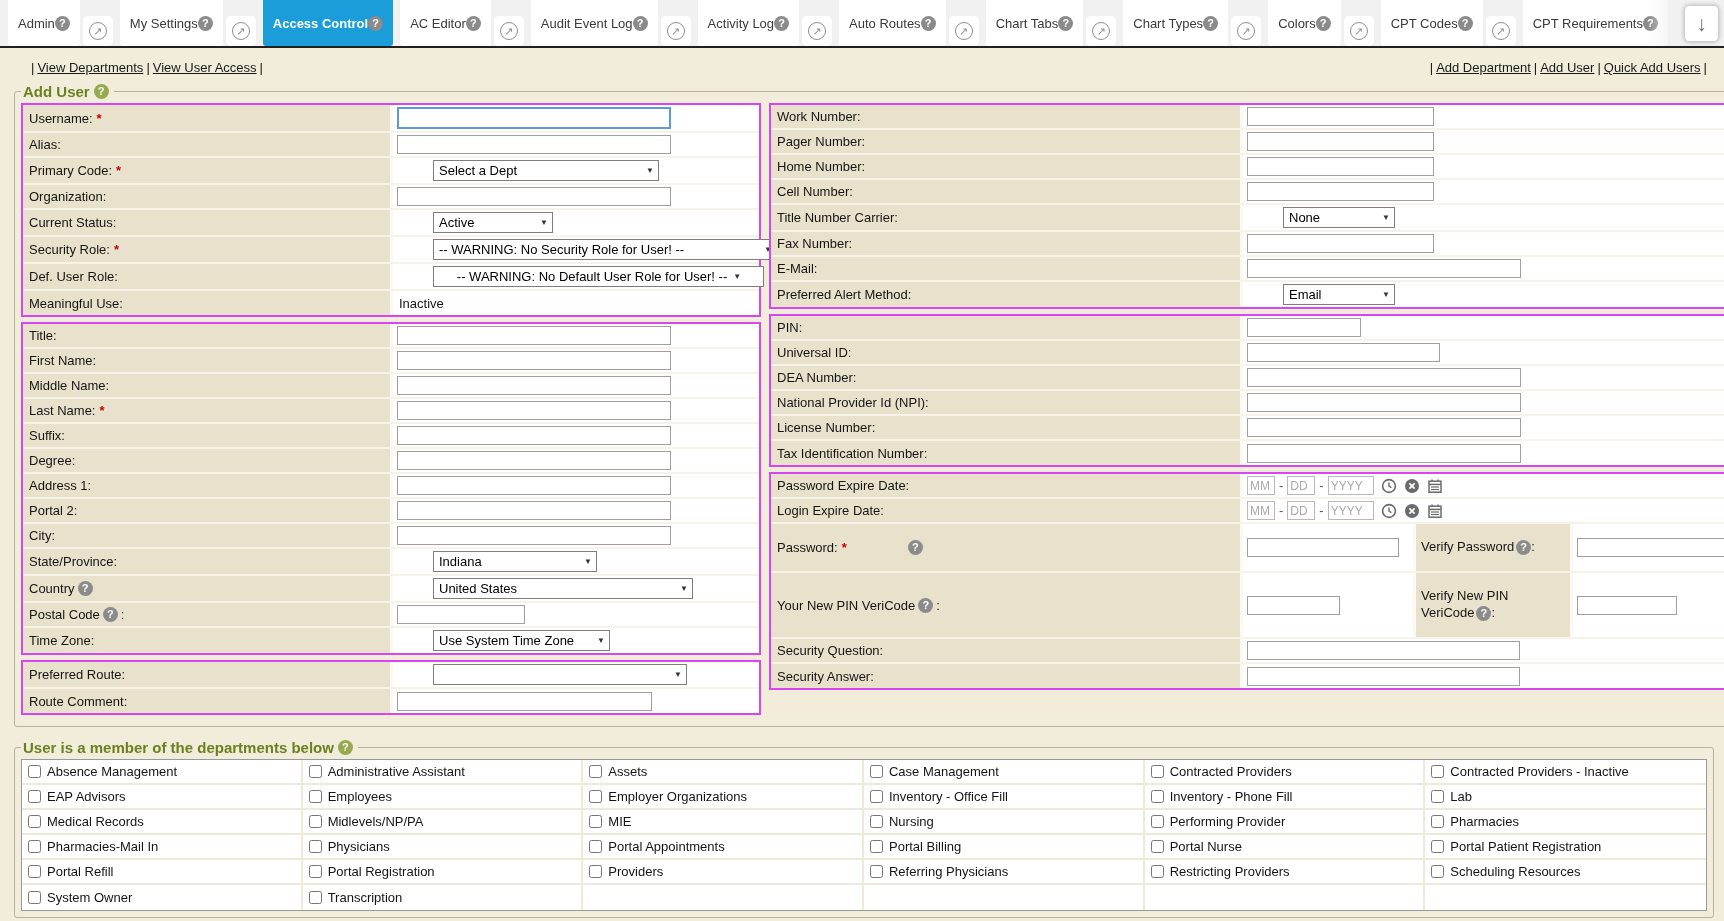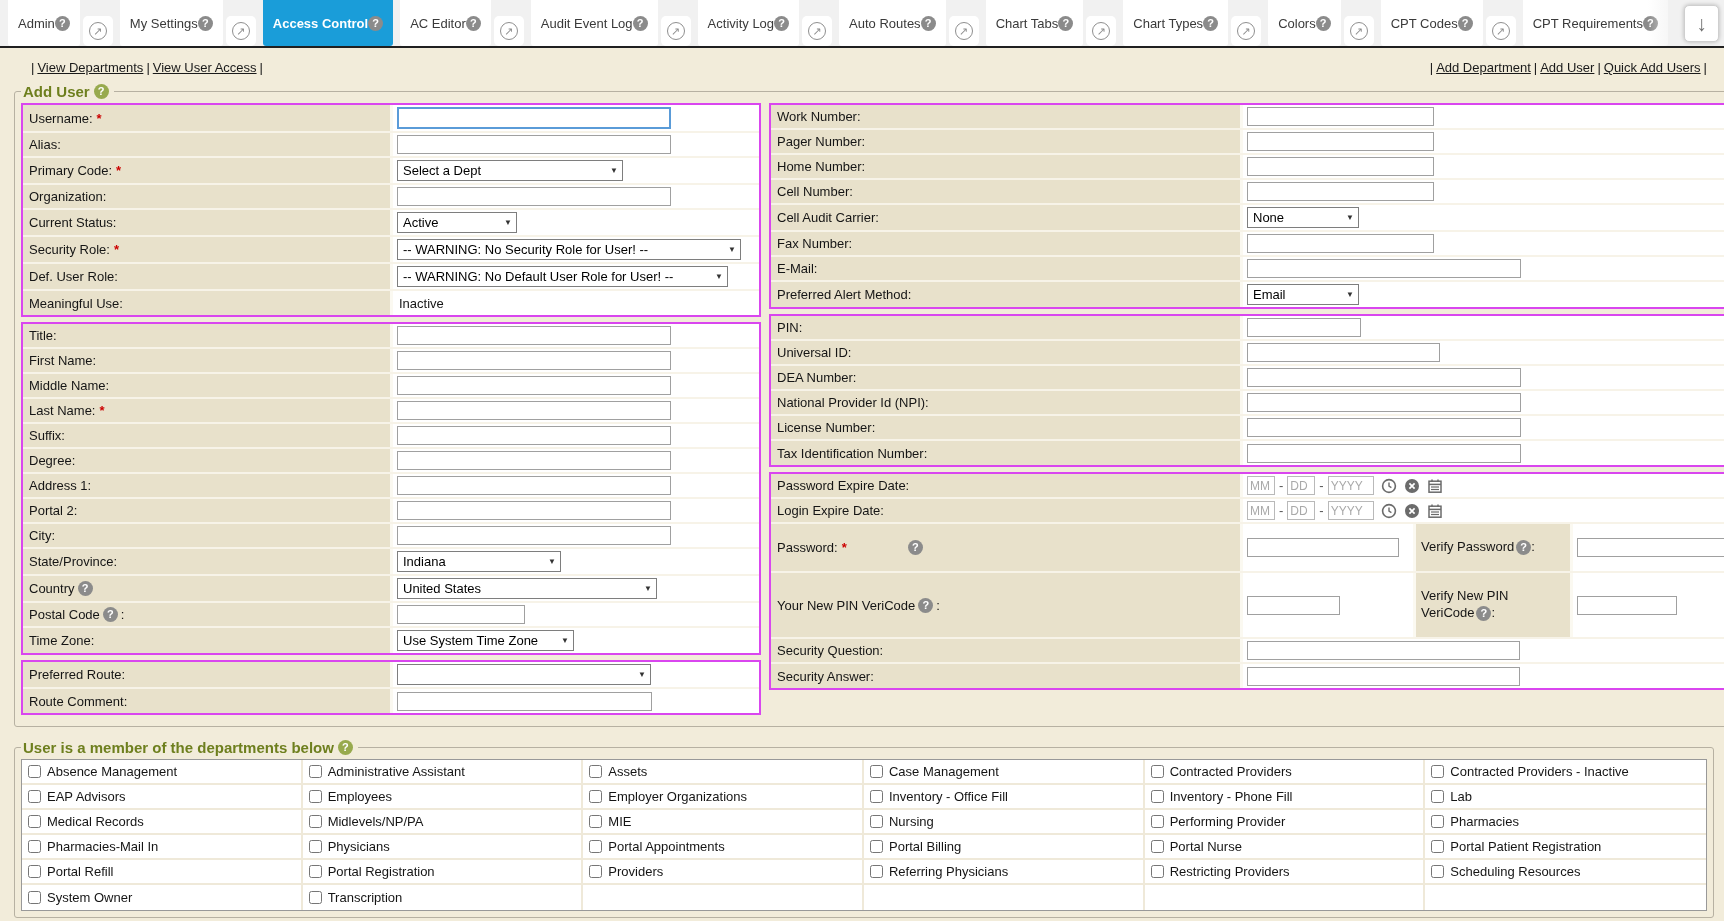--- a/index.html
+++ b/index.html
@@ -93,21 +93,21 @@
   .vlbl span { vertical-align:middle; }
   .vlbl .qicon { vertical-align:middle; margin-left:2px; }
   input.txt {
     height:19px; border:1px solid #a0a0a0; background:#fff;
     padding:0 3px; font:13px "Liberation Sans", sans-serif;
   }
   input.txt.focused { border:2px solid #5a9bd8; height:22px; }
   .fakeselect {
     height:21px; border:1px solid #7e7e7e; background:#fff;
     display:inline-flex; align-items:center; justify-content:space-between;
-    padding:0 4px 0 5px; cursor:pointer; flex:0 0 auto;
+    padding:0 4px 0 5px; cursor:pointer; flex:0 0 auto;margin-left:36px;
   }
   .selval { color:#000; overflow:hidden; white-space:nowrap; }
   .selarrow { font-size:8px; color:#333; margin-left:6px; }
   .req { color:#cc0000; font-weight:bold; margin-left:1px; }
   .staticval { padding-left:2px; }
   input.di {
     width:28px; height:19px; border:1px solid #b9b9b9; background:#fff;
     padding:0 2px; font:12px "Liberation Sans", sans-serif; color:#555;
   }
   input.di.wide { width:46px; }
@@ -315,21 +315,21 @@
                   <span class="selval">-- WARNING: No Security Role for User! --</span>
                   <span class="selarrow">▼</span>
                 </div>
               </div>
             </div>
             <div class="frow">
               <div class="lbl left">
                 <span>Def. User Role:</span>
               </div>
               <div class="val">
-                <div class="fakeselect" style="width: 331px;">
+                <div class="fakeselect" style="width: 331px; justify-content: center;">
                   <span class="selval">-- WARNING: No Default User Role for User! --</span>
                   <span class="selarrow">▼</span>
                 </div>
               </div>
             </div>
             <div class="frow">
               <div class="lbl left">
                 <span>Meaningful Use:</span>
               </div>
               <div class="val">
@@ -507,21 +507,21 @@
             <div class="frow">
               <div class="lbl right">
                 <span>Cell Number:</span>
               </div>
               <div class="val">
                 <input class="txt" type="text" style="width: 187px;">
               </div>
             </div>
             <div class="frow">
               <div class="lbl right">
-                <span>Cell Audit Carrier:</span>
+                <span>Title Number Carrier:</span>
               </div>
               <div class="val">
                 <div class="fakeselect" style="width: 112px;">
                   <span class="selval">None</span>
                   <span class="selarrow">▼</span>
                 </div>
               </div>
             </div>
             <div class="frow">
               <div class="lbl right">

